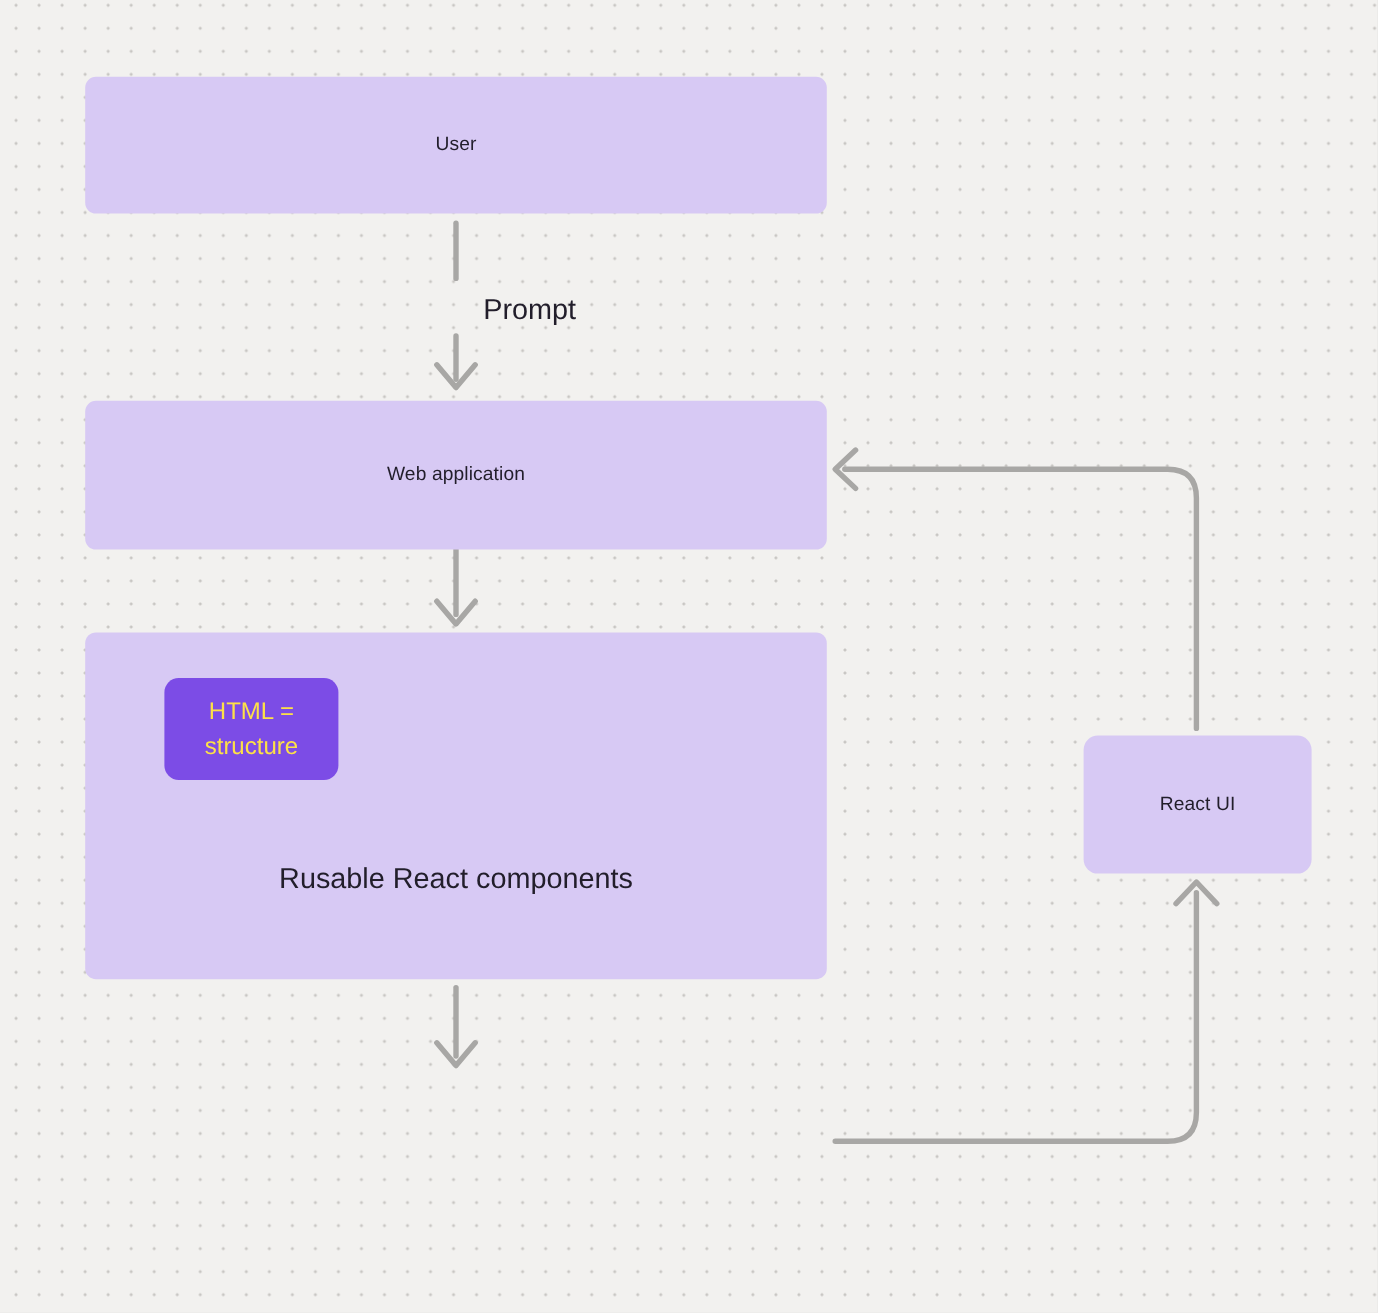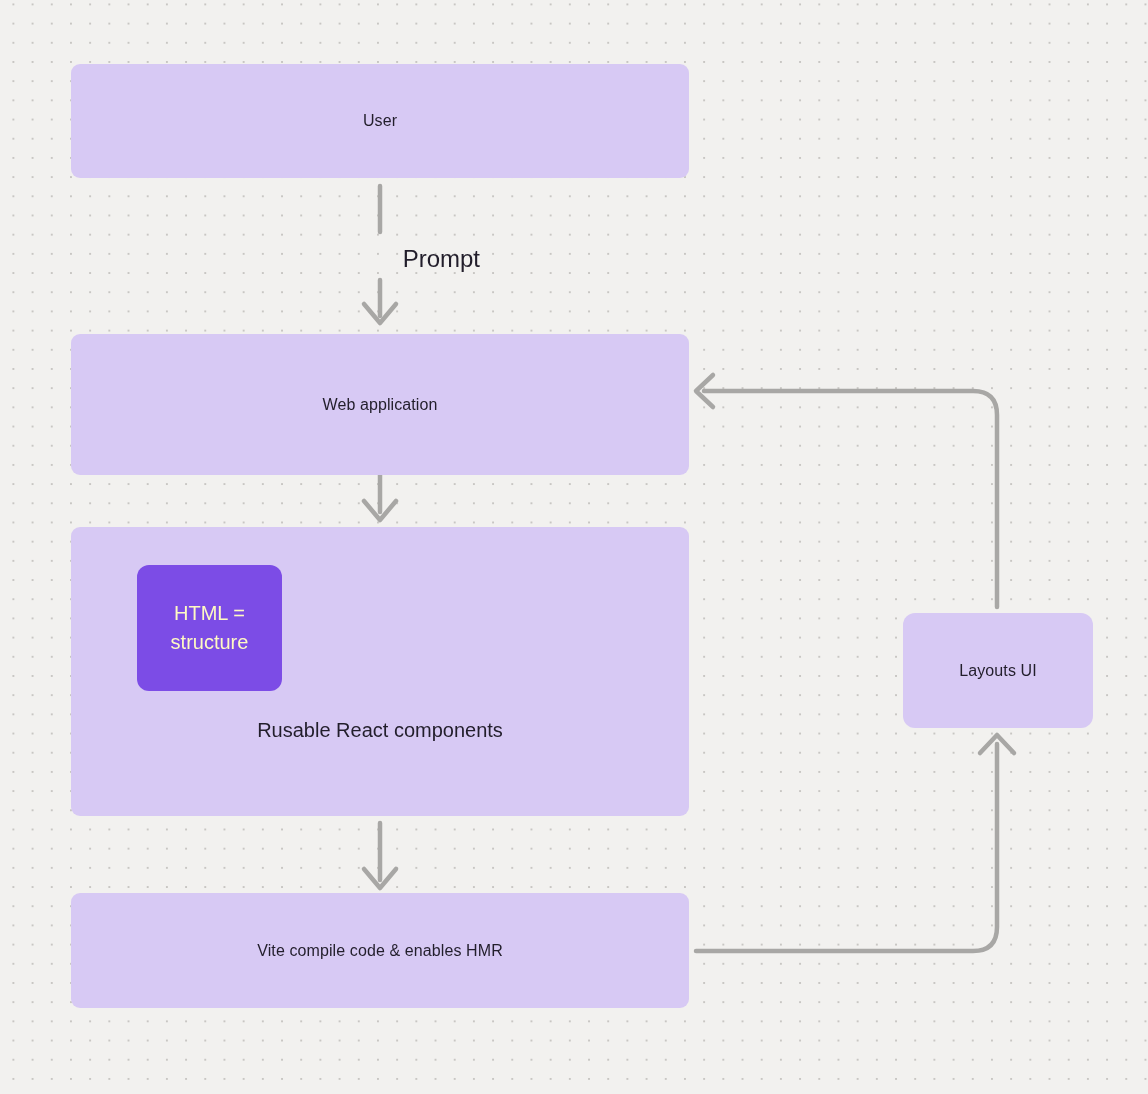--- a/index.html
+++ b/index.html
@@ -38,51 +38,51 @@
     border-radius: 9px;
     display: flex;
     align-items: center;
     justify-content: center;
     text-align: center;
     font-size: 16px;
     letter-spacing: 0.1px;
     color: #221e2b;
   }
   .node-user   { left: 71px;  top: 64px;  width: 618px; height: 114px; }
-  .node-webapp { left: 71px;  top: 334px; width: 618px; height: 141px; }
+  .node-webapp { left: 71px;  top: 334px; width: 618px; height: 124px; }
   .node-group  { left: 71px;  top: 527px; width: 618px; height: 289px; }
   .node-vite   { left: 71px;  top: 893px; width: 618px; height: 115px; }
   .node-render { left: 903px; top: 613px; width: 190px; height: 115px; border-radius: 12px; }
   .chip {
     position: absolute;
     top: 565px;
     width: 145px;
-    height: 126px;
+    height: 85px;
     background: #7c4ce6;
     border-radius: 12px;
     display: flex;
     align-items: center;
     justify-content: center;
     text-align: center;
-    color: #fef9c3;
+    color: #fde047;
     font-size: 20px;
     line-height: 29px;
     padding: 0 24px;
     box-sizing: border-box;
   }
   .chip-html { left: 137px; }
   .chip-css  { left: 308px; }
   .chip-js   { left: 478px; }
   .group-caption {
     position: absolute;
     left: 71px;
     top: 719px;
     width: 618px;
     text-align: center;
-    font-size: 20px;
+    font-size: 24px;
     color: #221e2b;
   }
   .edge-label {
     position: absolute;
     left: 280px;
     top: 245px;
     width: 200px;
     text-align: right;
     font-size: 24px;
     color: #221e2b;
@@ -123,21 +123,18 @@
   </div>
 
   <div class="node node-group"></div>
 
   <div class="chip chip-html">
     <span>HTML = structure</span>
   </div>
 
   <div class="group-caption">Rusable React components</div>
 
-  <div class="node node-vite">
-    <span>Vite compile code &amp; enables HMR</span>
-  </div>
 
   <div class="node node-render">
-    <span>Layouts UI</span>
+    <span>React UI</span>
   </div>
 
 </div>
 
 </body></html>

